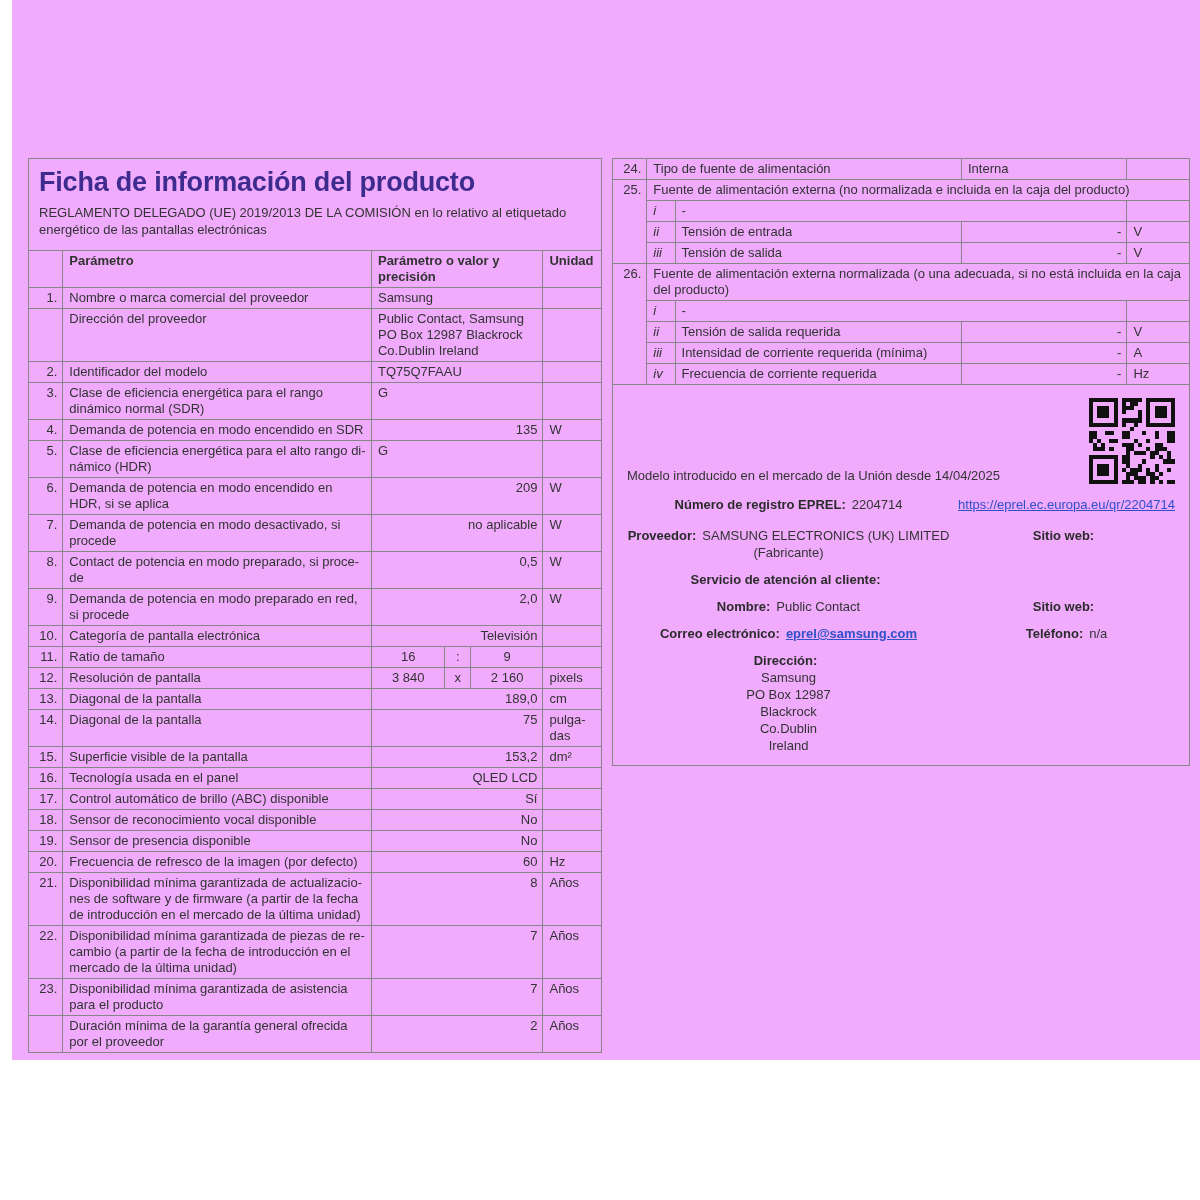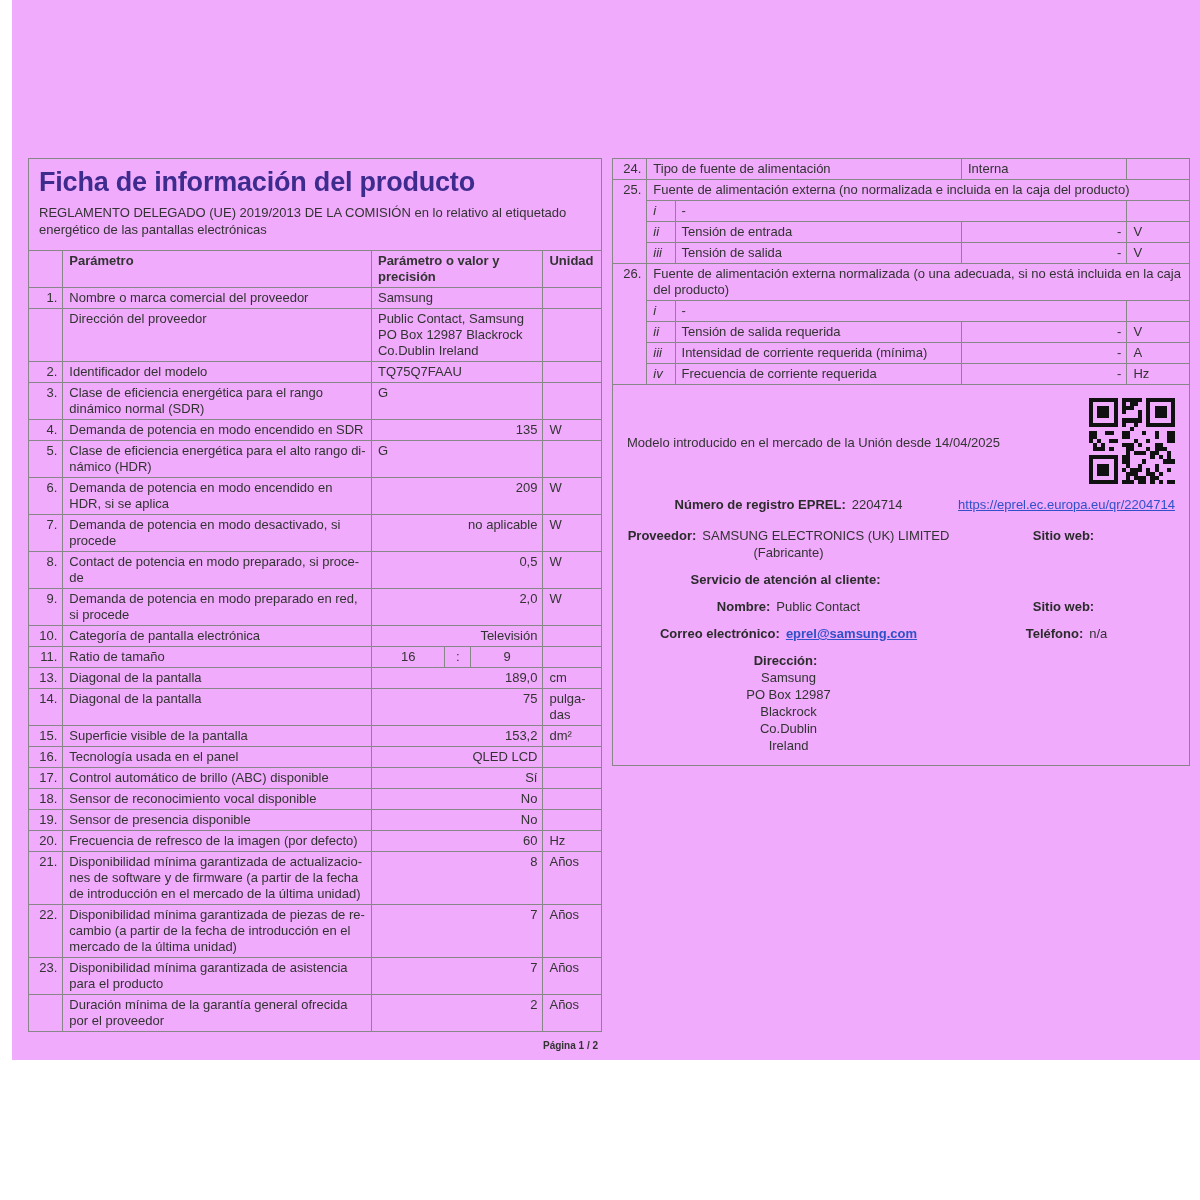--- a/index.html
+++ b/index.html
@@ -25,21 +25,21 @@
   .ar { text-align:right; }
   .c-mid { text-align:center; }
   .c-sub { font-style:italic; }
   .page-footer { text-align:right; font-size:10px; font-weight:600; color:#333; margin-top:8px; padding-right:4px; }
 
   
   .right-table-wrap { position:absolute; left:600px; top:158px; width:578px; }
 
   .info-box { position:absolute; left:600px; top:384px; width:578px; height:382px;
               border:1px solid #878787; padding:13px 14px; font-size:13px; line-height:17px; }
-  .ib-top { display:flex; justify-content:space-between; align-items:center; }
+  .ib-top { display:flex; justify-content:space-between; align-items:flex-end; }
   .market-line { max-width:440px; padding-top:3px; }
   .qr { width:86px; height:86px; flex:0 0 86px; }
   .qr svg { width:86px; height:86px; display:block; }
   .ib-row { display:flex; margin-top:12px;text-align:center; }
   .ib-left { width:331px; flex:0 0 331px; padding-right:8px; }
   .ib-right { flex:1; min-width:0; }
   .lbl { font-weight:bold; color:#2b2b2b; margin-right:6px; }
   .link { color:#3050c8; text-decoration:underline; word-break:break-all; }
   .addr-line { line-height:17px; }
   .mt14 { margin-top:14px; }
@@ -139,20 +139,28 @@
             <td class="ar" colspan="3">Televisión</td>
             <td></td>
           </tr>
           <tr>
             <td class="c-num">11.</td>
             <td>Ratio de tamaño</td>
             <td class="c-mid">16</td>
             <td class="c-mid">:</td>
             <td class="c-mid">9</td>
             <td></td>
+          </tr>
+          <tr>
+            <td class="c-num">12.</td>
+            <td>Resolución de pantalla</td>
+            <td class="c-mid">3 840</td>
+            <td class="c-mid">x</td>
+            <td class="c-mid">2 160</td>
+            <td>pixels</td>
           </tr>
           <tr>
             <td class="c-num">13.</td>
             <td>Diagonal de la pantalla</td>
             <td class="ar" colspan="3">189,0</td>
             <td>cm</td>
           </tr>
           <tr>
             <td class="c-num">14.</td>
             <td>Diagonal de la pantalla</td>

